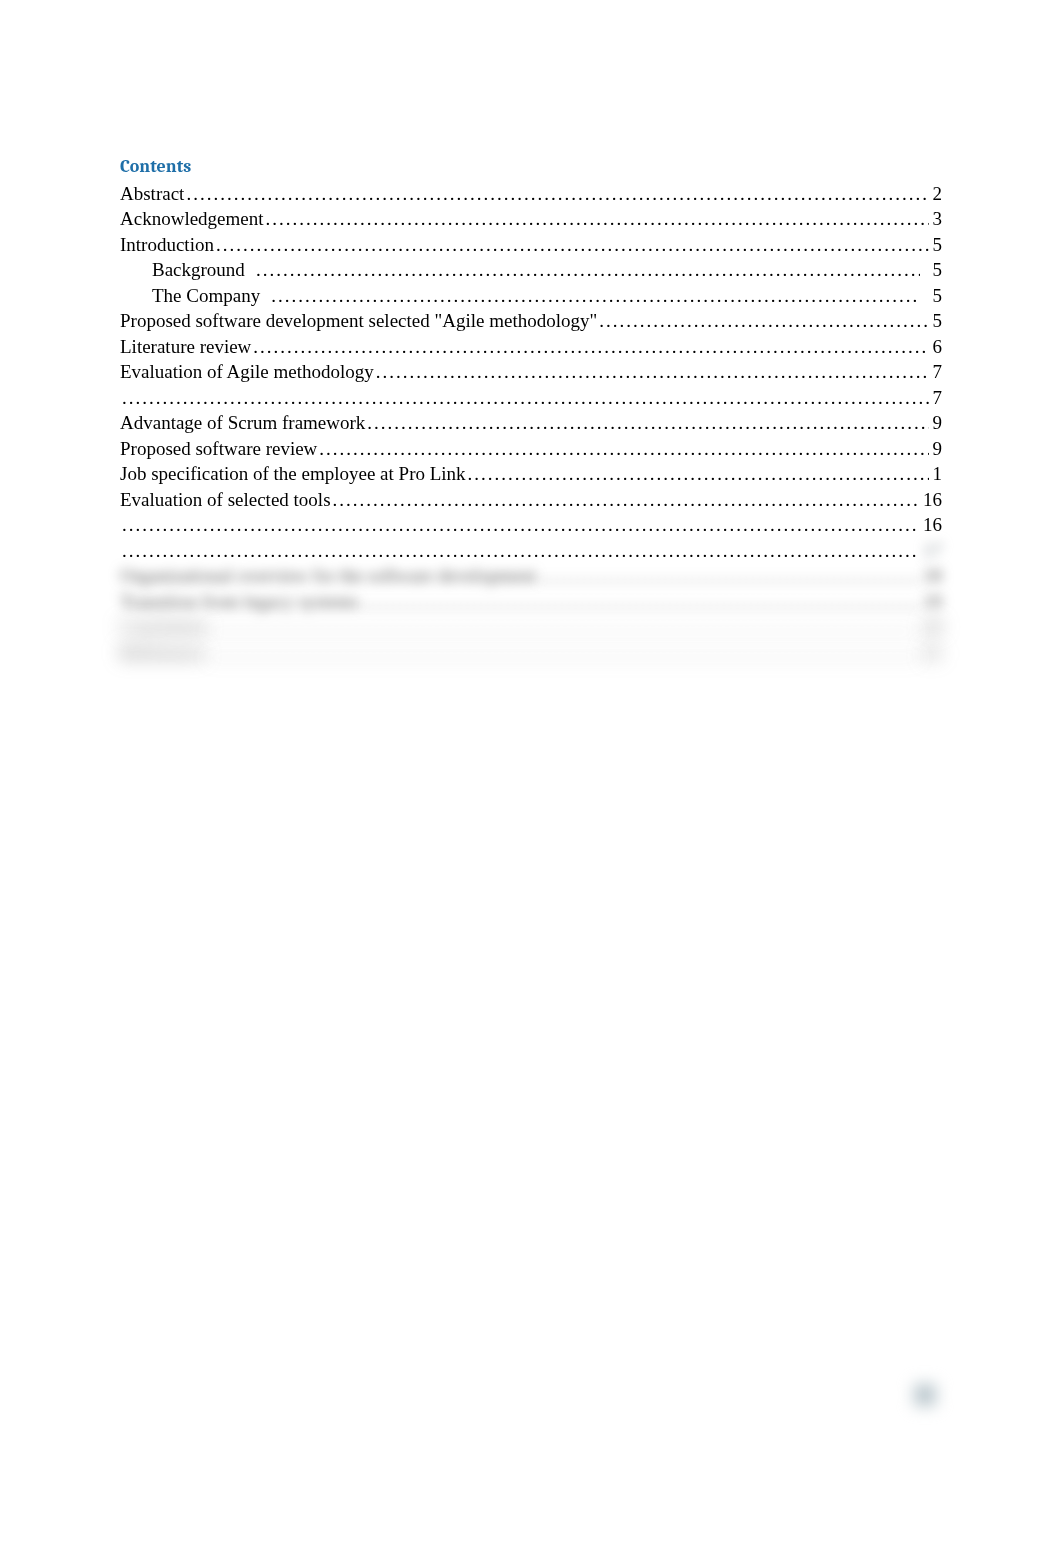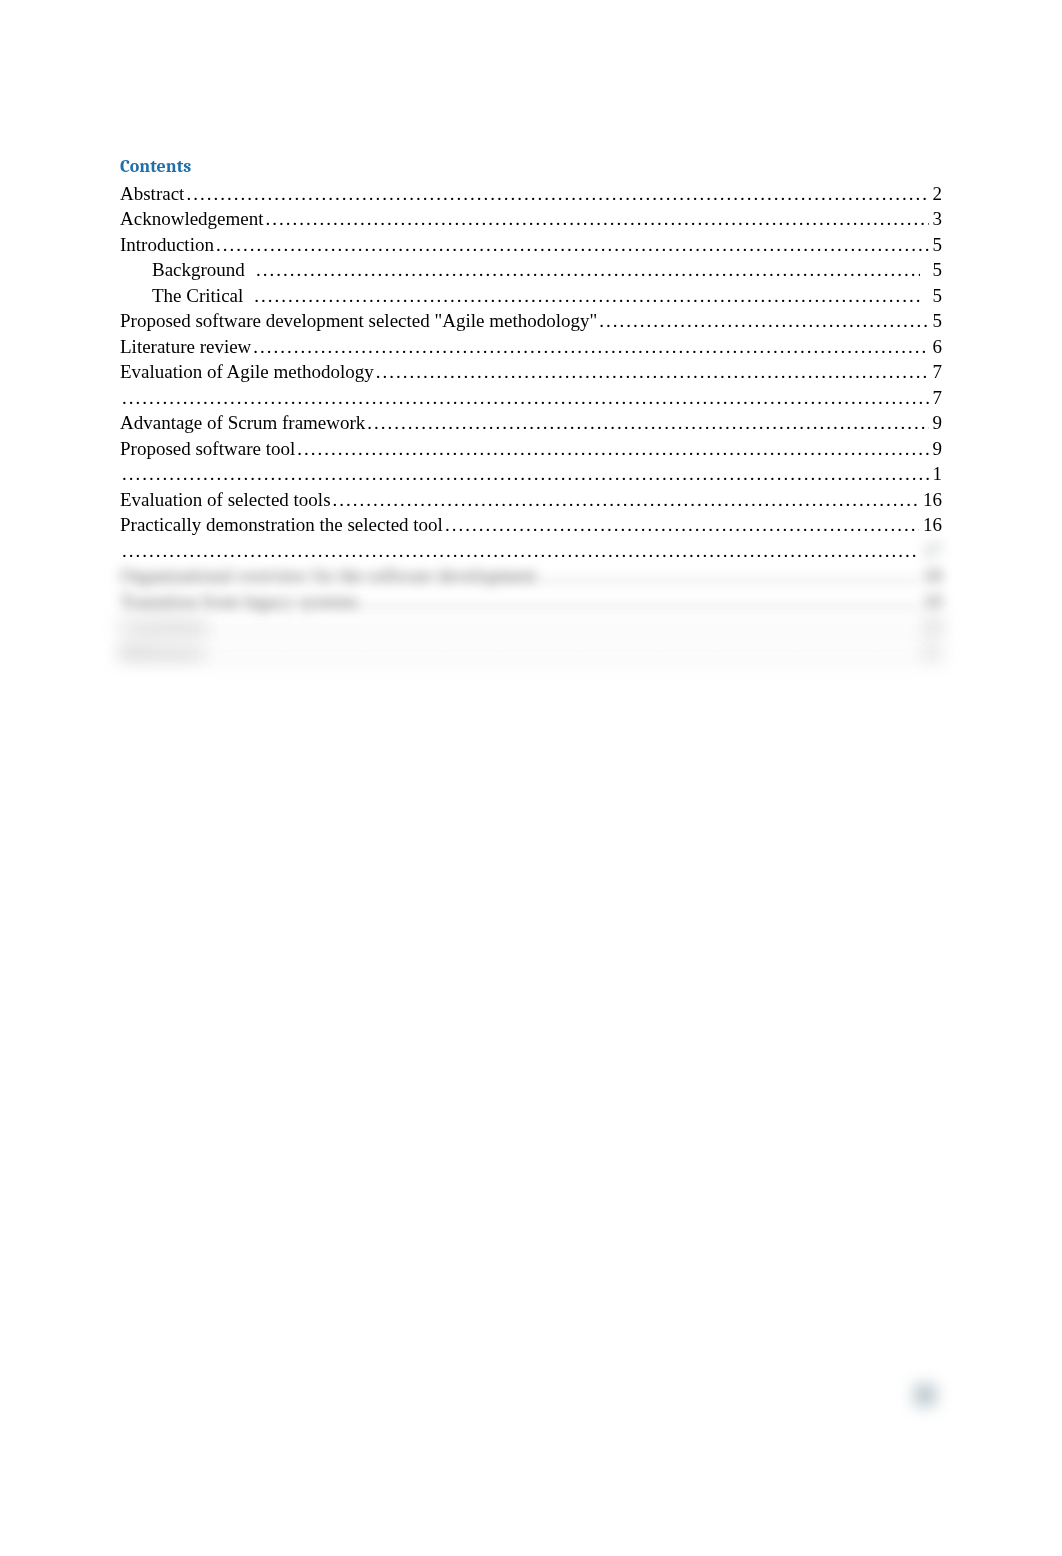--- a/index.html
+++ b/index.html
@@ -48,21 +48,21 @@
         <span class="toc-title">Introduction</span>
         <span class="toc-leader">................................................................................................................................................................................................................................................................................................................................................................................................................</span>
         <span class="toc-page">5</span>
       </div>
       <div class="toc-row indent-1">
         <span class="toc-title">Background</span>
         <span class="toc-leader">................................................................................................................................................................................................................................................................................................................................................................................................................</span>
         <span class="toc-page">5</span>
       </div>
       <div class="toc-row indent-1">
-        <span class="toc-title">The Critical</span>
+        <span class="toc-title">The Company</span>
         <span class="toc-leader">................................................................................................................................................................................................................................................................................................................................................................................................................</span>
         <span class="toc-page">5</span>
       </div>
       <div class="toc-row">
         <span class="toc-title">Proposed software development selected "Agile methodology"</span>
         <span class="toc-leader">................................................................................................................................................................................................................................................................................................................................................................................................................</span>
         <span class="toc-page">5</span>
       </div>
       <div class="toc-row">
         <span class="toc-title">Literature review</span>
@@ -77,35 +77,35 @@
       <div class="toc-row">
         <span class="toc-leader">................................................................................................................................................................................................................................................................................................................................................................................................................</span>
         <span class="toc-page">7</span>
       </div>
       <div class="toc-row">
         <span class="toc-title">Advantage of Scrum framework</span>
         <span class="toc-leader">................................................................................................................................................................................................................................................................................................................................................................................................................</span>
         <span class="toc-page">9</span>
       </div>
       <div class="toc-row">
-        <span class="toc-title">Proposed software tool</span>
+        <span class="toc-title">Proposed software review</span>
         <span class="toc-leader">................................................................................................................................................................................................................................................................................................................................................................................................................</span>
         <span class="toc-page">9</span>
       </div>
       <div class="toc-row">
+        <span class="toc-title">Job specification of the employee at Pro Link</span>
         <span class="toc-leader">................................................................................................................................................................................................................................................................................................................................................................................................................</span>
         <span class="toc-page">1</span>
       </div>
       <div class="toc-row">
         <span class="toc-title">Evaluation of selected tools</span>
         <span class="toc-leader">................................................................................................................................................................................................................................................................................................................................................................................................................</span>
         <span class="toc-page">16</span>
       </div>
       <div class="toc-row">
-        <span class="toc-title">Practically demonstration the selected tool</span>
         <span class="toc-leader">................................................................................................................................................................................................................................................................................................................................................................................................................</span>
         <span class="toc-page">16</span>
       </div>
       <div class="toc-row">
         <span class="toc-leader">................................................................................................................................................................................................................................................................................................................................................................................................................</span>
         <span class="toc-page" style="filter: blur(6px); color: rgb(128, 138, 144);">17</span>
       </div>
       <div class="toc-row blur">
         <span class="toc-title">Organizational overview for the software development</span>
         <span class="toc-leader">................................................................................................................................................................................................................................................................................................................................................................................................................</span>

